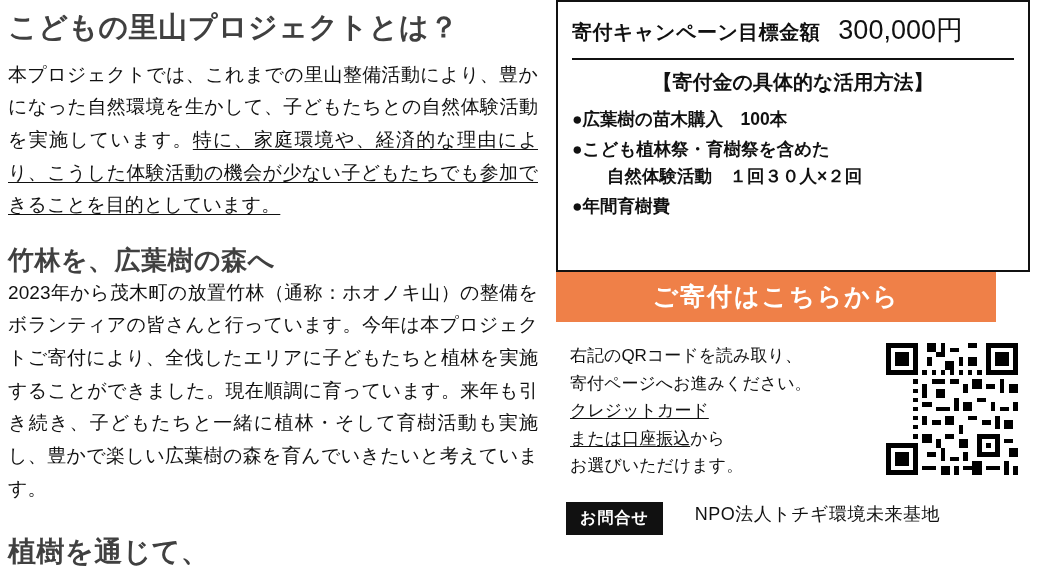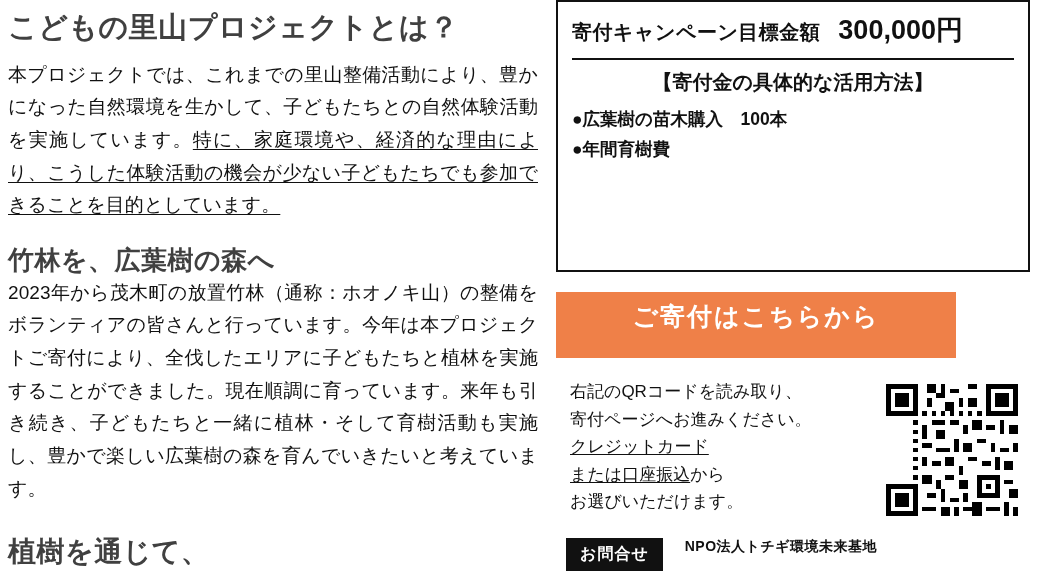--- a/index.html
+++ b/index.html
@@ -80,21 +80,21 @@
     padding-bottom: 10px;
     margin-bottom: 9px;
   }
   .goal-label {
     font-size: 20px;
     font-weight: bold;
     letter-spacing: 0.5px;
   }
   .goal-amount {
     font-size: 27px;
-    font-weight: bold;
+    font-weight: normal;
     margin-left: 18px;
     letter-spacing: 0px;
   }
   .usage-title {
     font-size: 20px;
     font-weight: bold;
     margin: 4px 0 10px 0;
     text-align: center;
   }
   .usage-list {
@@ -103,35 +103,34 @@
     padding: 0;
   }
   .usage-list li {
     font-size: 17.5px;
     font-weight: bold;
     line-height: 1.5;
     margin-bottom: 4px;
     white-space: pre-line;
   }
   .donate-band {
-    margin-top: 20px;
     background: #ef8048;
     color: #ffffff;
     text-align: center;
     font-size: 25px;
     font-weight: bold;
     letter-spacing: 2px;
-    padding: 8px 0 25px 0;
-    width: 400px;
+    padding: 8px 0 9px 0;
+    width: 440px;
     box-sizing: border-box;
   }
   .donate-body {
     margin-top: 16px;
     display: flex;
-    align-items: flex-end;
+    align-items: center;
     justify-content: space-between;
     width: 474px;
   }
   .donate-text {
     font-size: 17px;
     line-height: 1.62;
     padding-left: 14px;
     padding-top: 4px;
   }
   .donate-text .u {
@@ -152,23 +151,23 @@
   }
   .contact-badge {
     background: #111111;
     color: #ffffff;
     font-size: 16px;
     font-weight: bold;
     padding: 6px 14px;
     letter-spacing: 1px;
   }
   .contact-org {
-    font-size: 14px;
-    font-weight: bold;
-    margin-left: 22px;
+    font-size: 18px;
+    font-weight: normal;
+    margin-left: 32px;
     letter-spacing: 0.5px;
   }
 </style>
 </head>
 <body>
 
 <div class="page">
 
   <div class="left-col">
 
@@ -192,20 +191,22 @@
     <div class="goal-box">
       <div class="goal-row">
         <span class="goal-label">寄付キャンペーン目標金額</span>
         <span class="goal-amount">300,000円</span>
       </div>
 
       <div class="usage-title">【寄付金の具体的な活用方法】</div>
 
       <ul class="usage-list">
         <li>●広葉樹の苗木購入　100本</li>
+        <li>●こども植林祭・育樹祭を含めた
+　　自然体験活動　１回３０人×２回</li>
         <li>●年間育樹費</li>
       </ul>
     </div>
 
     <div class="donate-band">ご寄付はこちらから</div>
 
     <div class="donate-body">
       <div class="donate-text">
         <div>右記のQRコードを読み取り、</div>
         <div>寄付ページへお進みください。</div>

